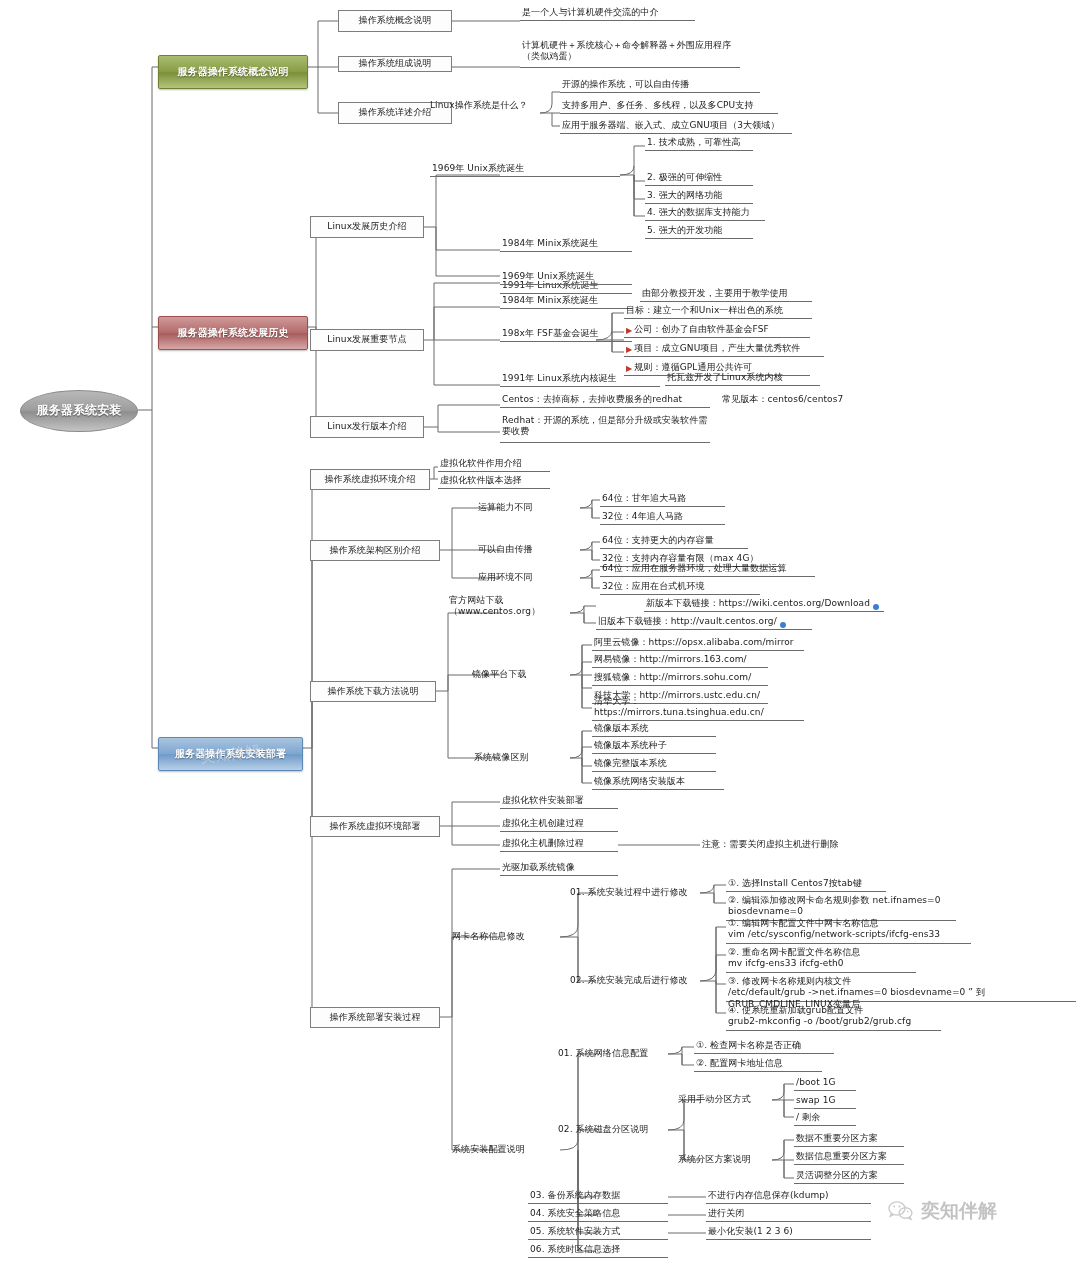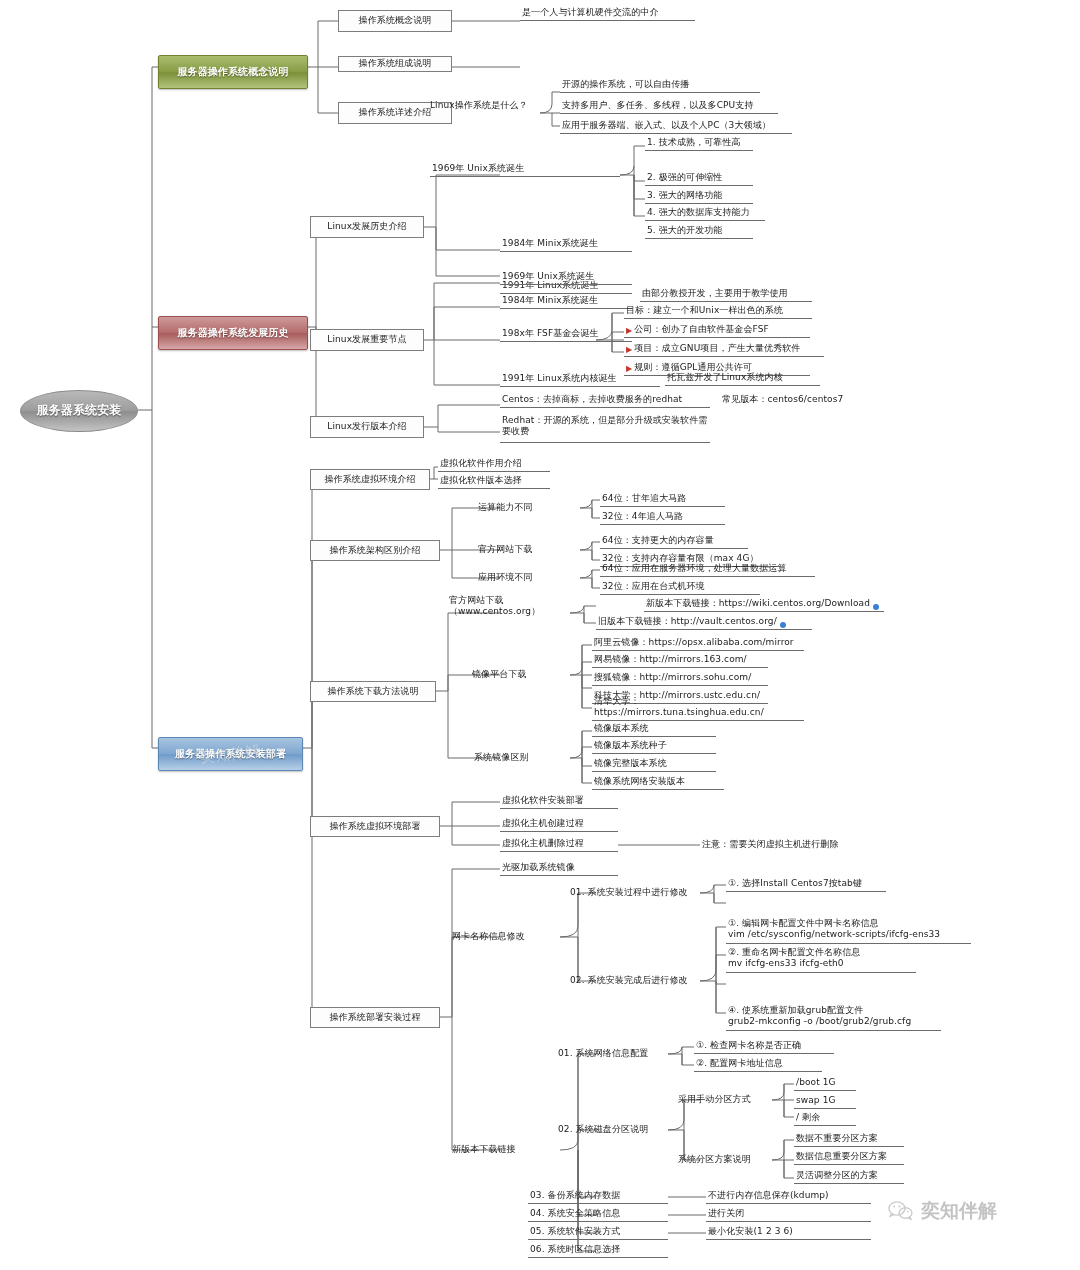--- a/index.html
+++ b/index.html
@@ -271,26 +271,27 @@
   </svg>
 
   <div class="node root" style="left:20px; top:390px; width:118px; height:42px;">服务器系统安装</div>
 
   <div class="node branch green" style="left:158px; top:55px; width:150px; height:24px;">服务器操作系统概念说明</div>
 
   <div class="node boxed" style="left:338px; top:10px; width:114px; height:22px;">操作系统概念说明</div>
   <div class="node line-node" style="left:520px; top:5px; width:175px; height:16px;">是一个人与计算机硬件交流的中介</div>
 
   <div class="node boxed" style="left:338px; top:56px; width:114px; height:16px;">操作系统组成说明</div>
+  <div class="node line-node tight" style="left:520px; top:40px; width:220px; height:28px; align-items:flex-start;">计算机硬件＋系统核心＋命令解释器＋外围应用程序（类似鸡蛋）</div>
 
   <div class="node boxed" style="left:338px; top:102px; width:114px; height:22px;">操作系统详述介绍</div>
   <div class="node line-node noline" style="left:428px; top:99px; width:112px; height:14px;">Linux操作系统是什么？</div>
   <div class="node line-node" style="left:560px; top:78px; width:200px; height:15px;">开源的操作系统，可以自由传播</div>
   <div class="node line-node" style="left:560px; top:99px; width:218px; height:15px;">支持多用户、多任务、多线程，以及多CPU支持</div>
-  <div class="node line-node" style="left:560px; top:119px; width:232px; height:15px;">应用于服务器端、嵌入式、以及个人PC（3大领域）</div>
+  <div class="node line-node" style="left:560px; top:119px; width:232px; height:15px;">应用于服务器端、嵌入式、成立GNU项目（3大领域）</div>
 
   <div class="node branch red" style="left:158px; top:316px; width:150px; height:22px;">服务器操作系统发展历史</div>
 
   <div class="node boxed" style="left:310px; top:216px; width:114px; height:22px;">Linux发展历史介绍</div>
   <div class="node line-node" style="left:430px; top:162px; width:190px; height:15px;">1969年 Unix系统诞生</div>
   <div class="node line-node" style="left:645px; top:137px; width:108px; height:14px;">1. 技术成熟，可靠性高</div>
   <div class="node line-node" style="left:645px; top:172px; width:108px; height:14px;">2. 极强的可伸缩性</div>
   <div class="node line-node" style="left:645px; top:190px; width:108px; height:14px;">3. 强大的网络功能</div>
   <div class="node line-node" style="left:645px; top:207px; width:120px; height:14px;">4. 强大的数据库支持能力</div>
   <div class="node line-node" style="left:645px; top:225px; width:108px; height:14px;">5. 强大的开发功能</div>
@@ -325,21 +326,21 @@
   <div class="node boxed" style="left:310px; top:469px; width:120px; height:21px;">操作系统虚拟环境介绍</div>
   <div class="node line-node" style="left:438px; top:458px; width:112px; height:14px;">虚拟化软件作用介绍</div>
   <div class="node line-node" style="left:438px; top:475px; width:112px; height:14px;">虚拟化软件版本选择</div>
 
   <div class="node boxed" style="left:310px; top:540px; width:130px; height:21px;">操作系统架构区别介绍</div>
 
   <div class="node line-node noline" style="left:476px; top:501px; width:104px; height:14px;">运算能力不同</div>
   <div class="node line-node" style="left:600px; top:493px; width:125px; height:14px;">64位：甘年追大马路</div>
   <div class="node line-node" style="left:600px; top:511px; width:125px; height:14px;">32位：4年追人马路</div>
 
-  <div class="node line-node noline" style="left:476px; top:543px; width:104px; height:14px;">官方网站下载</div>
+  <div class="node line-node noline" style="left:476px; top:543px; width:104px; height:14px;">可以自由传播</div>
   <div class="node line-node" style="left:600px; top:535px; width:148px; height:14px;">64位：支持更大的内存容量</div>
   <div class="node line-node" style="left:600px; top:553px; width:180px; height:14px;">32位：支持内存容量有限（max 4G）</div>
 
   <div class="node line-node noline" style="left:476px; top:571px; width:104px; height:14px;">应用环境不同</div>
   <div class="node line-node" style="left:600px; top:563px; width:215px; height:14px;">64位：应用在服务器环境，处理大量数据运算</div>
   <div class="node line-node" style="left:600px; top:581px; width:160px; height:14px;">32位：应用在台式机环境</div>
 
   <div class="node boxed" style="left:310px; top:681px; width:126px; height:21px;">操作系统下载方法说明</div>
   <div class="node line-node noline" style="left:447px; top:605px; width:125px; height:14px;">官方网站下载（www.centos.org）</div>
   <div class="node line-node" style="left:596px; top:598px; width:240px; height:14px;margin-left:48px;">
@@ -368,30 +369,33 @@
   <div class="node line-node" style="left:500px; top:838px; width:118px; height:14px;">虚拟化主机删除过程</div>
   <div class="node line-node noline" style="left:700px; top:838px; width:200px; height:14px;">注意：需要关闭虚拟主机进行删除</div>
 
   <div class="node boxed" style="left:310px; top:1007px; width:130px; height:21px;">操作系统部署安装过程</div>
   <div class="node line-node" style="left:500px; top:862px; width:118px; height:14px;">光驱加载系统镜像</div>
 
   <div class="node line-node noline" style="left:450px; top:930px; width:110px; height:14px;">网卡名称信息修改</div>
 
   <div class="node line-node noline" style="left:568px; top:886px; width:130px; height:14px;">01. 系统安装过程中进行修改</div>
   <div class="node line-node" style="left:726px; top:878px; width:160px; height:14px;">①. 选择Install Centos7按tab键</div>
+  <div class="node line-node tight" style="left:726px; top:895px; width:230px; height:26px; align-items:flex-start;">②. 编辑添加修改网卡命名规则参数 net.ifnames=0 biosdevname=0</div>
 
   <div class="node line-node noline" style="left:568px; top:974px; width:130px; height:14px;">02. 系统安装完成后进行修改</div>
   <div class="node line-node tight" style="left:726px; top:918px; width:245px; height:26px; align-items:flex-start;">①. 编辑网卡配置文件中网卡名称信息
 vim /etc/sysconfig/network-scripts/ifcfg-ens33</div>
   <div class="node line-node tight" style="left:726px; top:947px; width:190px; height:26px; align-items:flex-start;">②. 重命名网卡配置文件名称信息
 mv ifcfg-ens33 ifcfg-eth0</div>
+  <div class="node line-node tight" style="left:726px; top:976px; width:350px; height:26px; align-items:flex-start;">③. 修改网卡名称规则内核文件
+/etc/default/grub -&gt;net.ifnames=0 biosdevname=0 ”  到GRUB_CMDLINE_LINUX变量后</div>
   <div class="node line-node tight" style="left:726px; top:1005px; width:215px; height:26px; align-items:flex-start;">④. 使系统重新加载grub配置文件
 grub2-mkconfig -o /boot/grub2/grub.cfg</div>
 
-  <div class="node line-node noline" style="left:450px; top:1143px; width:110px; height:14px;">新版本下载链接</div>
+  <div class="node line-node noline" style="left:450px; top:1143px; width:110px; height:14px;">系统安装配置说明</div>
 
   <div class="node line-node noline" style="left:556px; top:1047px; width:118px; height:14px;">01. 系统网络信息配置</div>
   <div class="node line-node" style="left:694px; top:1040px; width:140px; height:14px;">①. 检查网卡名称是否正确</div>
   <div class="node line-node" style="left:694px; top:1058px; width:128px; height:14px;">②. 配置网卡地址信息</div>
 
   <div class="node line-node noline" style="left:556px; top:1123px; width:118px; height:14px;">02. 系统磁盘分区说明</div>
   <div class="node line-node noline" style="left:676px; top:1093px; width:100px; height:14px;">采用手动分区方式</div>
   <div class="node line-node" style="left:794px; top:1077px; width:62px; height:14px;">/boot 1G</div>
   <div class="node line-node" style="left:794px; top:1095px; width:62px; height:14px;">swap 1G</div>
   <div class="node line-node" style="left:794px; top:1112px; width:62px; height:14px;">/ 剩余</div>

